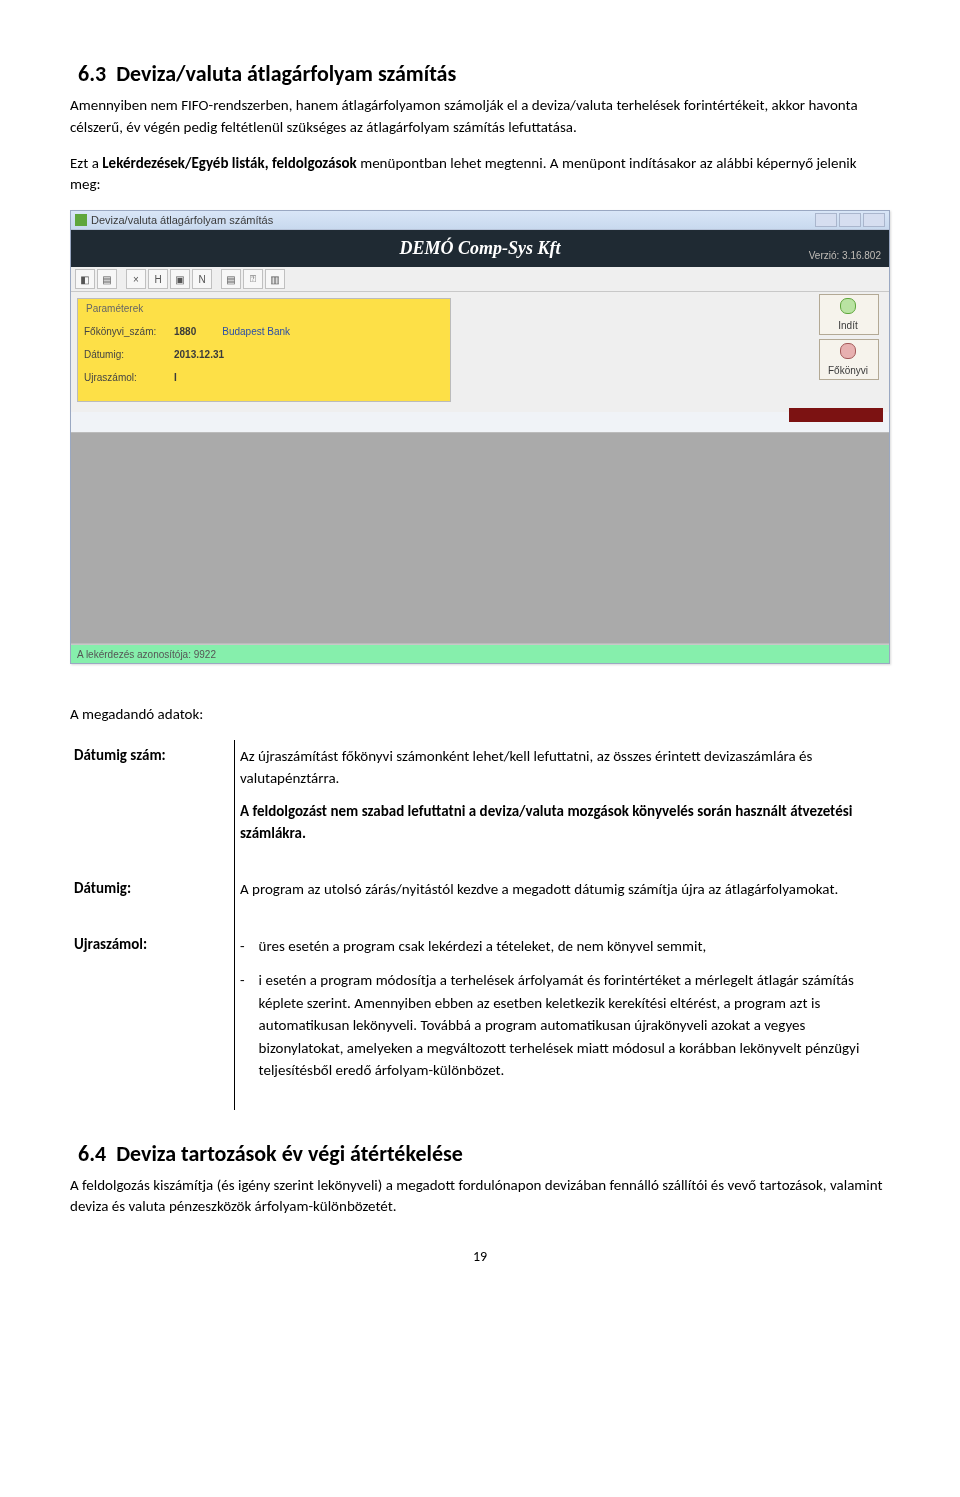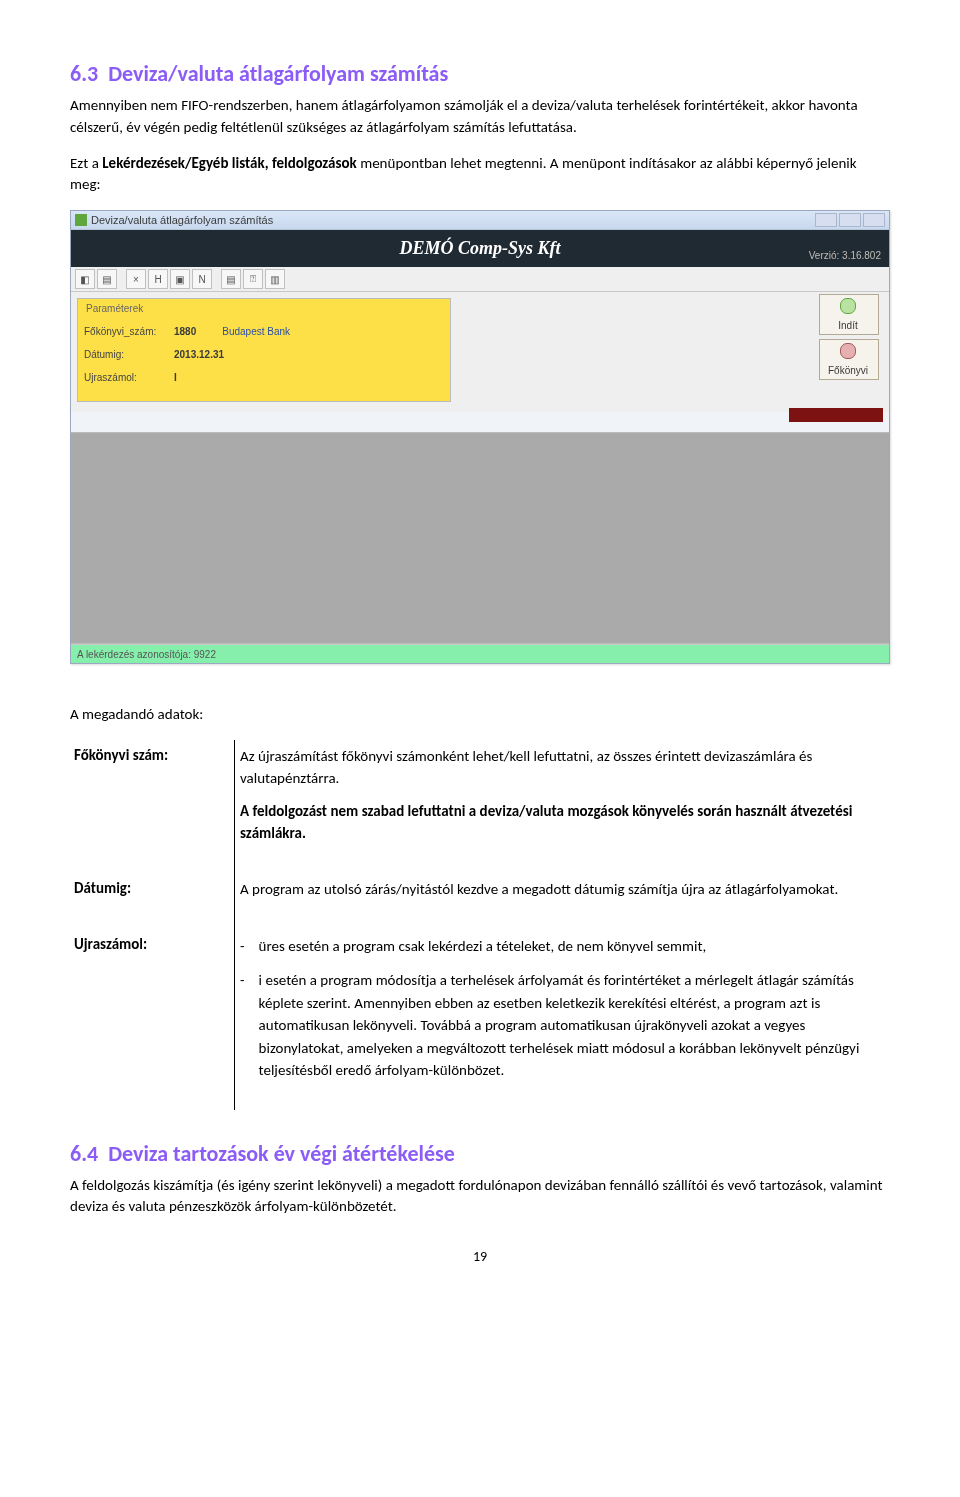--- a/index.html
+++ b/index.html
@@ -7,24 +7,24 @@
     padding: 0;
     font-family: Calibri, Arial, sans-serif;
     background: #fff;
     color: #000;
     width: 960px;
   }
   .page {
     padding: 60px 70px 40px 70px;
   }
   .h2 {
-    color: #8b5cf6;
+    color: #000000;
     font-size: 22px;
     font-weight: bold;
-    margin: 0 0 8px 0;
+    margin: 0 0 8px 8px;
   }
   .body-text {
     font-size: 15px;
     line-height: 1.45;
     margin: 0 0 14px 0;
   }
   .bold { font-weight: bold; }
 
   
   .win {
@@ -183,21 +183,21 @@
     <div class="statusbar">
       <span>A lekérdezés azonosítója: 9922</span>
     </div>
   </div>
 
   <p class="body-text">A megadandó adatok:</p>
 
   <table class="def-table">
     <tbody>
         <tr>
-      <td class="term">Főkönyvi szám:</td>
+      <td class="term">Dátumig szám:</td>
       <td class="divv"></td>
       <td>
         <p class="cell-p">Az újraszámítást főkönyvi számonként lehet/kell lefuttatni, az összes érintett devizaszámlára és valutapénztárra.</p>
         <p class="cell-p bold">A feldolgozást nem szabad lefuttatni a deviza/valuta mozgások könyvelés során használt átvezetési számlákra.</p>
       </td>
     </tr>
     <tr>
       <td class="term">Dátumig:</td>
       <td class="divv"></td>
       <td>

